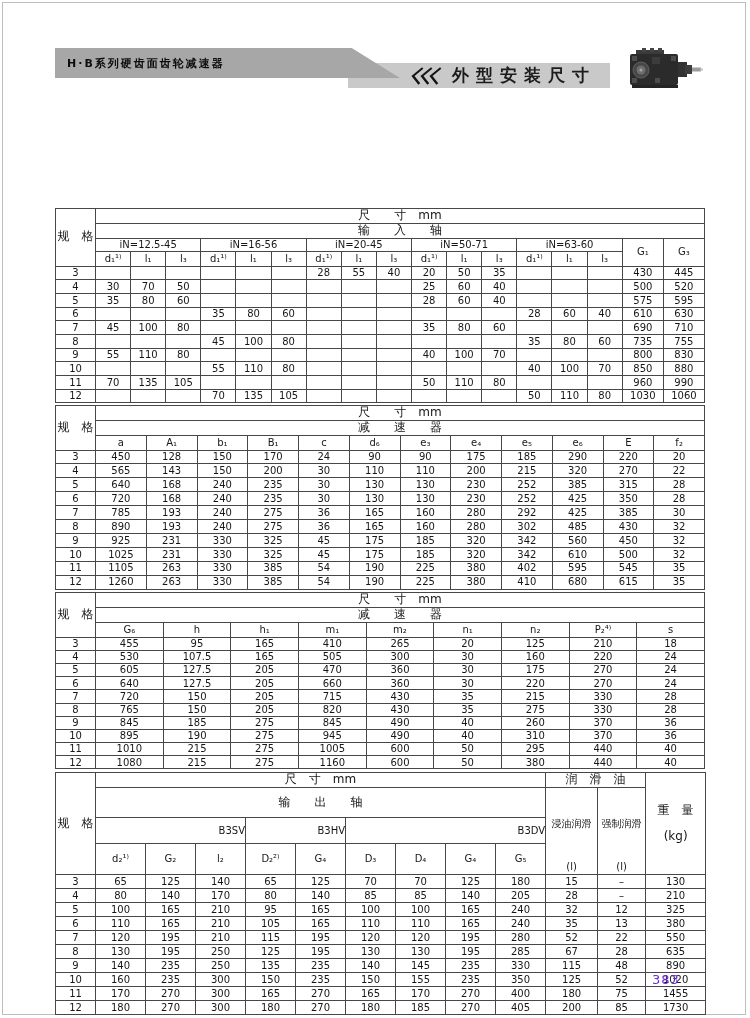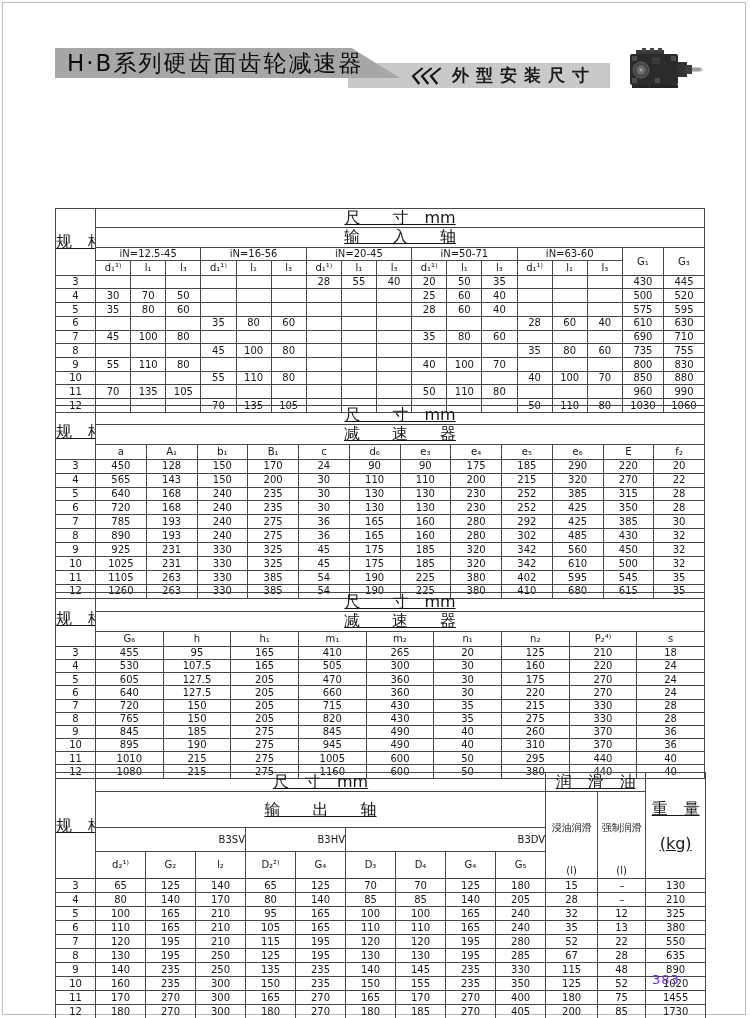--- a/index.html
+++ b/index.html
@@ -13,21 +13,21 @@
     border:1px solid #bdbdbd; pointer-events:none;
   }
   
   .banner-title{
     position:absolute; left:55px; top:48px; width:345px; height:30px;
     background:#a7a7a7; z-index:2;
     clip-path:polygon(0 0, 86% 0, 100% 100%, 0 100%);
     display:flex; align-items:center;
   }
   .banner-title span{
-    padding-left:12px; font-size:23px; font-weight:400; color:#0d0d0d;
+    padding-left:12px; font-size:11px; font-weight:700; color:#0d0d0d;
     letter-spacing:2px; white-space:nowrap;
   }
   .banner-section{
     position:absolute; left:348px; top:63px; width:262px; height:25px;
     background:#c9c9c9; z-index:1;
     display:flex; align-items:center; gap:8px; padding-left:62px; box-sizing:border-box;
   }
   .banner-section .chev{ transform:skewX(-12deg); flex:0 0 auto; margin-top:1px;}
   .banner-section span{
     font-size:17px; font-weight:600; color:#1c1c1c; letter-spacing:7px; white-space:nowrap;
@@ -43,21 +43,21 @@
   
   .tbl{
     position:absolute; left:55px; width:650px;
     border-collapse:collapse; table-layout:fixed;
   }
   .tbl td{
     border:1px solid #474747; text-align:center; vertical-align:middle;
     font-size:10px; color:#161616; padding:0; line-height:1.15;
     white-space:nowrap; overflow:hidden;
   }
-  .tbl td.hd{ font-size:16px;text-decoration:underline; }
+  .tbl td.hd{ font-size:12px; }
   .tbl .hr td{ height:12px; }
   .tbl .hr3 td{ height:11px;text-align:right; }
   .tbl .hr2 td{ height:14px; }
   .t1{ top:208px; } .t1 tbody td{ height:12.7px; }
   .t2{ top:405px; } .t2 tbody td{ height:12.9px; }
   .t3{ top:592px; } .t3 tbody td{ height:12.2px; }
   .t4{ top:772px; } .t4 tbody td{ height:13px;   }
   .c-spec{ width:40px; }
   .c-g{ width:41px; }
   .c-out{ width:50px; }

